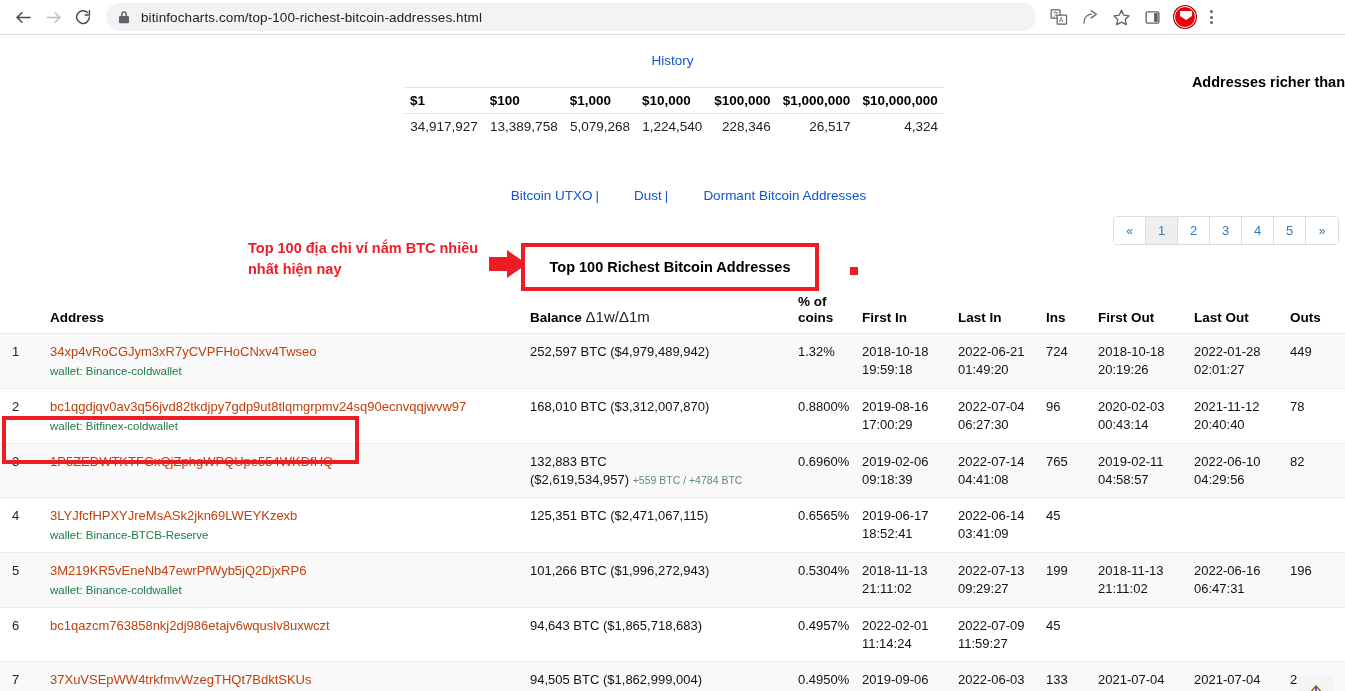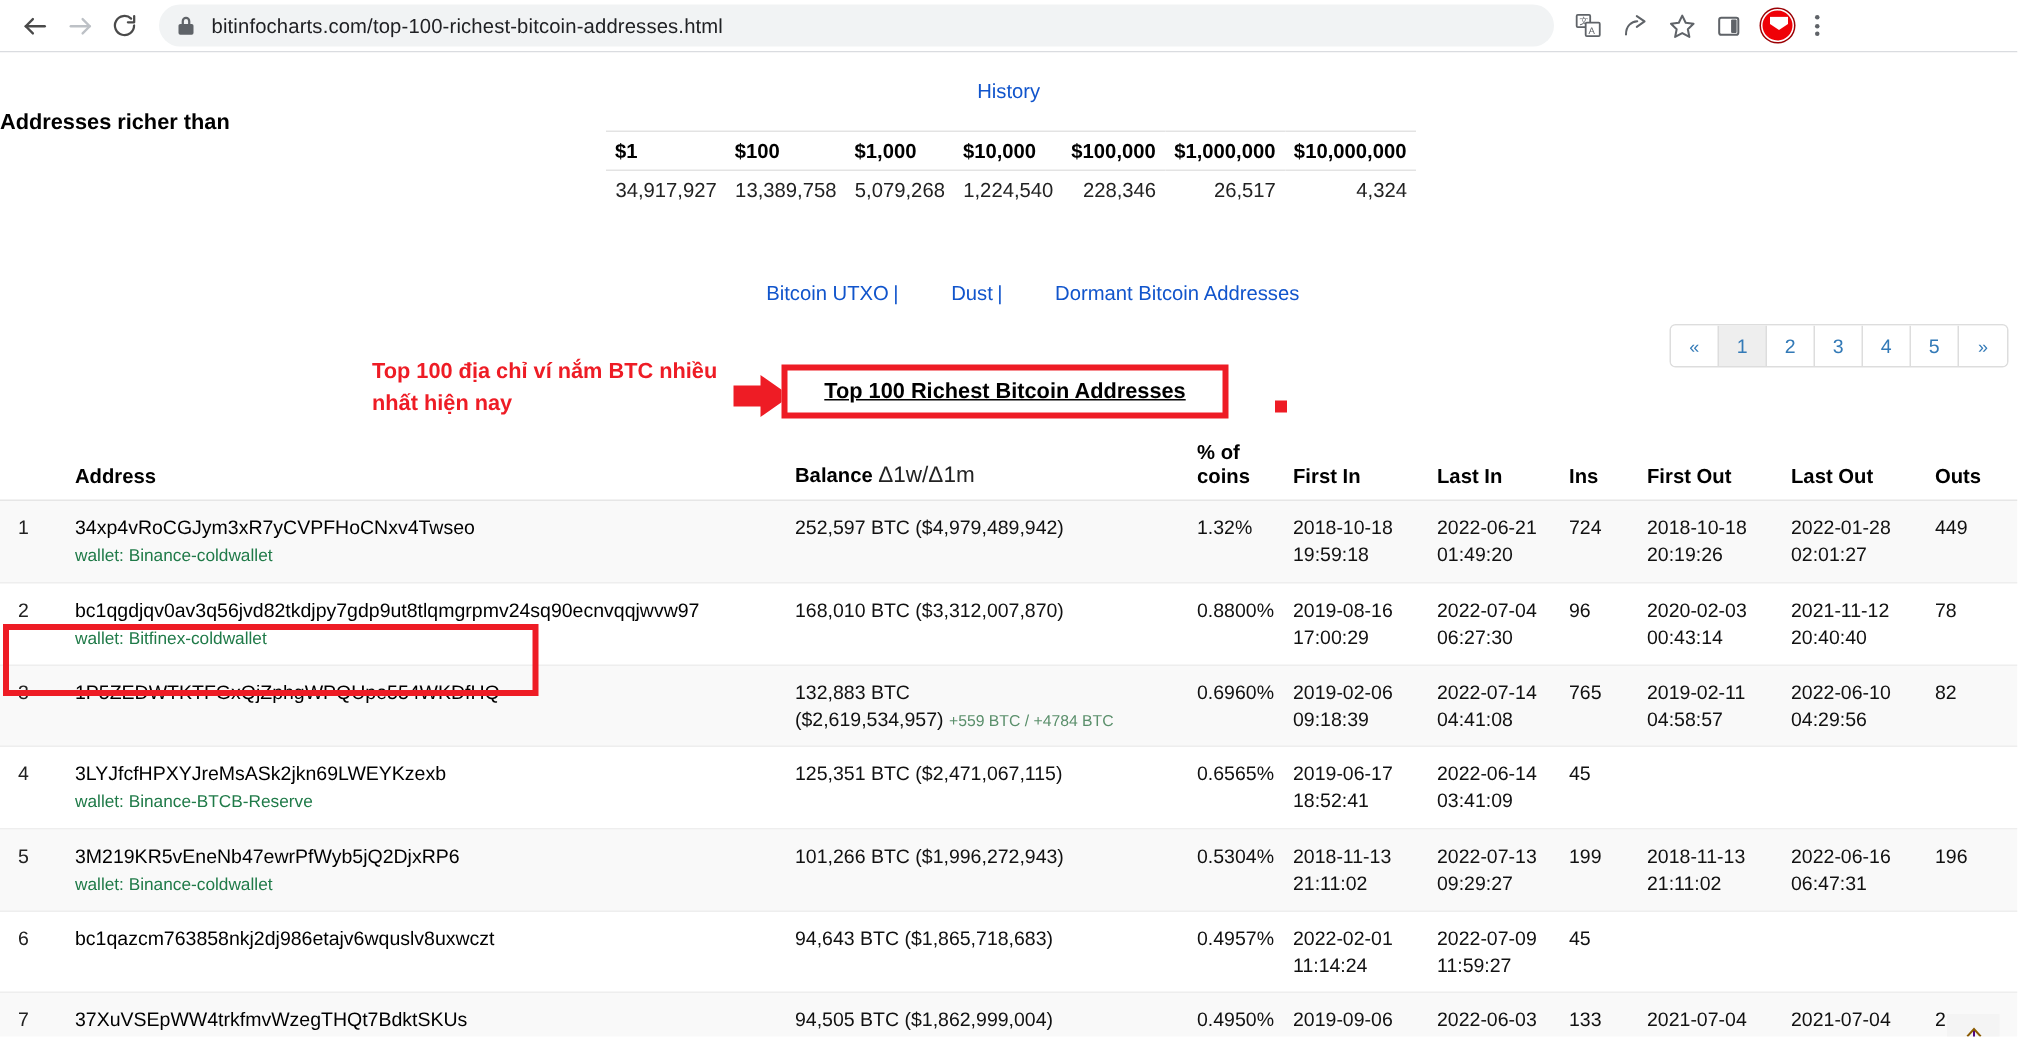--- a/index.html
+++ b/index.html
@@ -77,21 +77,21 @@
     position:absolute; top:0px; left:355px; width:640px; height:10px;
     overflow:hidden; color:#333; font-size:12.5px; white-space:nowrap;
     opacity:0.85;
   }
 
   #history-link {
     position:absolute; top:18px; left:0; width:1345px; text-align:center;
     font-size:13.5px; color:#1155cc;
   }
   #richer-title {
-    position:absolute; top:39px; left:0; width:1345px; text-align:left;
+    position:absolute; top:39px; left:0; width:1345px; text-align:right;
     font-size:14.5px; font-weight:bold; color:#000;
   }
   #stats-table {
     position:absolute; top:52px; left:404px; width:540px;
     border-collapse:collapse; font-size:13.5px;
   }
   #stats-table th {
     border-top:1px solid #e3e3e3;
     border-bottom:1px solid #e3e3e3;
     padding:5px 6px; font-weight:bold; color:#000; text-align:left;
@@ -125,23 +125,23 @@
 
   
   #ann-text-1 {
     position:absolute; top:203px; left:248px; width:240px;
     color:#ee1c25; font-weight:bold; font-size:14.5px; line-height:1.45;
   }
   #ann-arrow {
     position:absolute; top:213px; left:487px; width:42px; height:32px;
   }
   #ann-box {
-    position:absolute; top:208px; left:521px; width:298px; height:36px;
+    position:absolute; top:208px; left:521px; width:298px; height:48px;
     border:4px solid #ee1c25; background:#fff;
-    display:flex; align-items:center; justify-content:center;text-decoration:underline;
+    display:flex; align-items:center; justify-content:center;
   }
   #ann-box span { font-size:14.5px; font-weight:bold; color:#000; }
   #red-square {
     position:absolute; top:232px; left:850px; width:8px; height:8px; background:#ee1c25;
   }
   #ann-text-2 {
     position:absolute; top:380px; left:366px; width:166px;
     color:#ee1c25; font-weight:bold; font-size:13.5px; line-height:1.5;
   }
   #ann-row3-box {
@@ -171,21 +171,21 @@
   .c-rank   { width:46px;  padding-left:12px !important; color:#222; }
   .c-addr   { width:480px; }
   .c-bal    { width:268px; }
   .c-pct    { width:64px; }
   .c-fin    { width:96px; }
   .c-lin    { width:88px; }
   .c-ins    { width:52px; }
   .c-fout   { width:96px; }
   .c-lout   { width:96px; }
   .c-outs   { width:59px; }
-  .addr-link { color:#000000; text-decoration:none; word-break:break-all; }
+  .addr-link { color:#c2410c; text-decoration:none; word-break:break-all; }
   .wallet-tag { display:block; color:#1f7a48; font-size:11.5px; margin-top:3px; }
   .delta { color:#5a8f6b; font-size:10.5px; white-space:nowrap; }
   .hdr-delta { font-weight:normal; font-size:15px; color:#222; }
   .pct-head { line-height:1.15; }
 
   
   #scroll-top {
     position:absolute; top:641px; left:1298px; width:35px; height:35px;
     background:#f4f4f4; display:flex; align-items:center; justify-content:center;
   }

